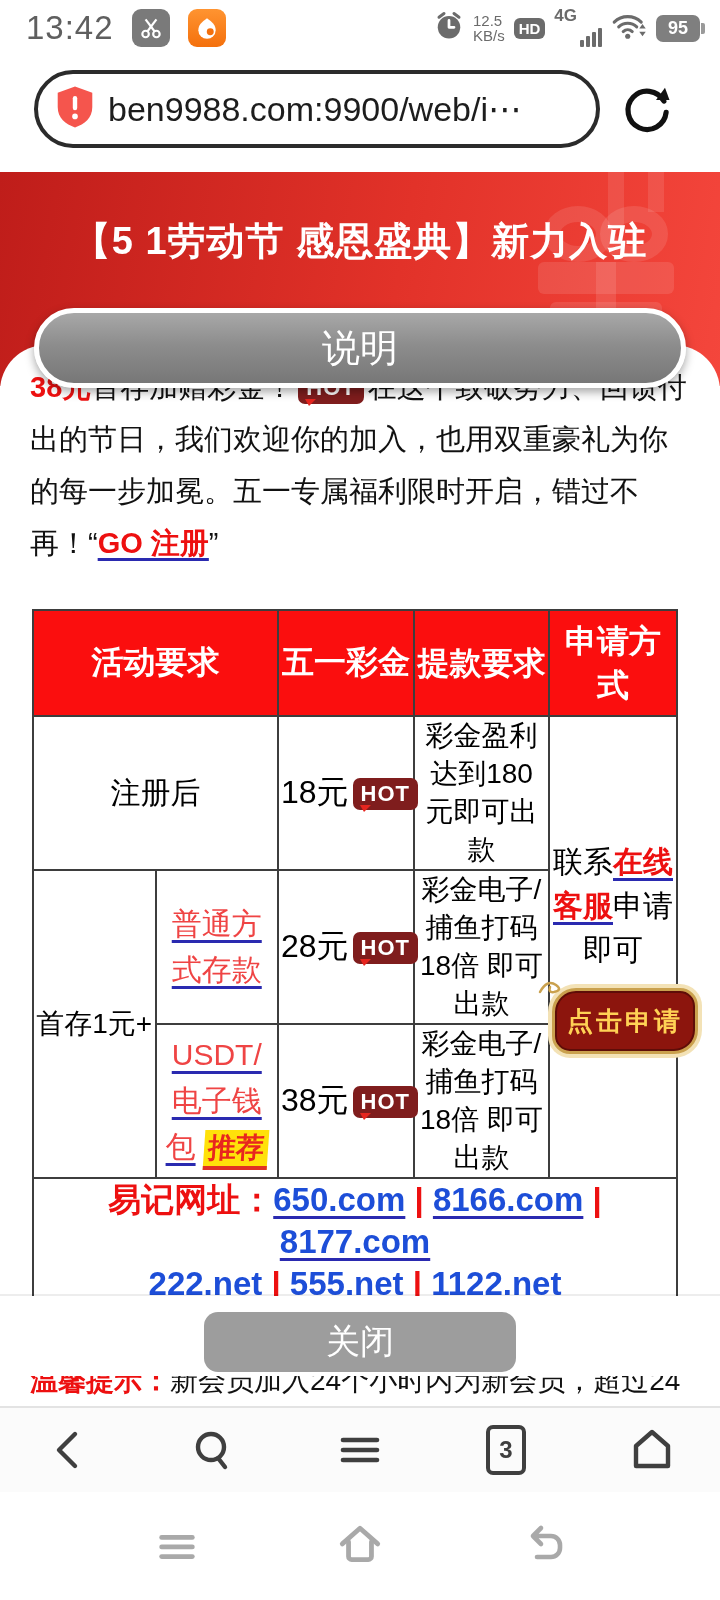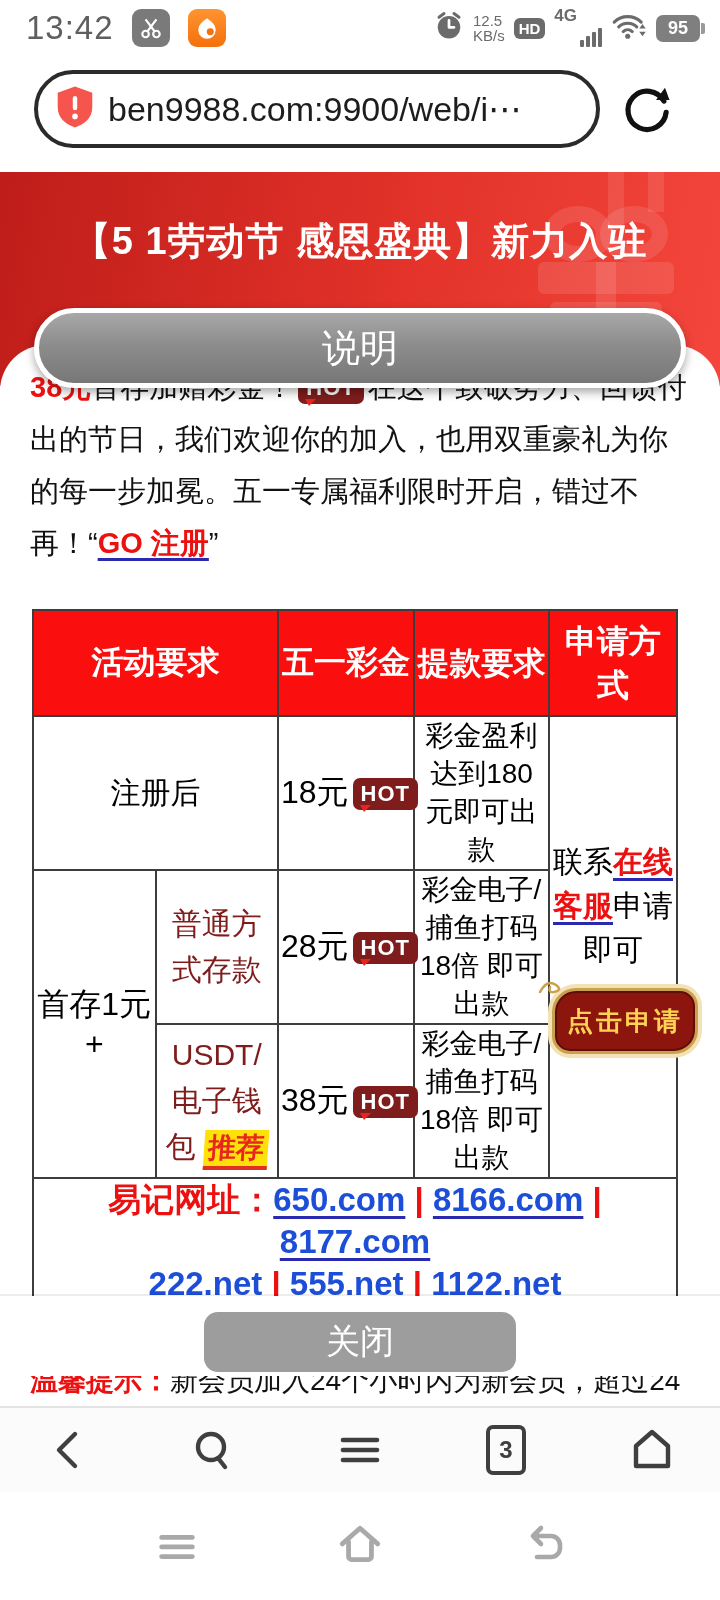--- a/index.html
+++ b/index.html
@@ -59,29 +59,29 @@
   .hot::after{content:"";position:absolute;left:7px;bottom:-9px;border:7px solid transparent;
     border-top-color:#e6251f;border-left-width:4px;border-right-width:7px;}
   .go-link{color:#ed1010;font-weight:700;text-decoration:underline;
     text-decoration-color:#2a2ab0;text-decoration-thickness:3px;text-underline-offset:5px;}
 
   
   table.promo{border-collapse:collapse;margin:40px 0 0 32px;width:646px;table-layout:fixed;}
   .promo td,.promo th{border:2px solid #3d3d3d;text-align:center;vertical-align:middle;
     font-weight:400;padding:0 2px;box-sizing:border-box;}
   .promo th{background:#fb0e0e;color:#fff;font-size:32px;font-weight:700;height:106px;}
-  .c-group{width:76px;font-size:32px;line-height:40px;}
+  .c-group{width:76px;font-size:28px;line-height:40px;}
   .c-method{width:162px;font-size:30px;line-height:46px;}
   .c-bonus{width:136px;font-size:32px;white-space:nowrap;}
   .c-withdraw{width:135px;font-size:28px;line-height:38px;}
   .c-apply{width:128px;font-size:30px;line-height:44px;}
   .r1{height:112px;font-size:30px;}
   .r2{height:148px;}
   .r3{height:150px;}
-  .tbl-link{color:#7f1d1d;text-decoration-color:#2a2ab0;
+  .tbl-link{color:#ef4444;text-decoration:underline;text-decoration-color:#2a2ab0;
     text-decoration-thickness:3px;text-underline-offset:6px;}
   .svc-link{color:#ed1010;font-weight:700;text-decoration:underline;text-decoration-color:#2a2ab0;
     text-decoration-thickness:3px;text-underline-offset:6px;}
   .badge-rec{display:inline-block;background:#ffe10a;color:#e8251f;font-weight:700;font-size:28px;
     line-height:34px;padding:1px 4px;transform:skewX(-4deg);border-bottom:4px solid #e03024;}
   .apply-btn{position:relative;display:inline-block;margin-top:16px;background:#8c150d;
     border:3px solid #caa14e;border-radius:24px 18px 24px 18px;box-shadow:0 0 0 4px #f3e2b6, inset 0 0 0 2px #5e0d08;
     color:#ffd255;font-size:26px;font-weight:700;letter-spacing:3px;padding:8px 12px;white-space:nowrap;}
   .apply-btn svg{position:absolute;top:-16px;left:-18px;}
   .foot-row td{height:82px;color:#ed1010;font-weight:700;font-size:33px;line-height:42px;}

